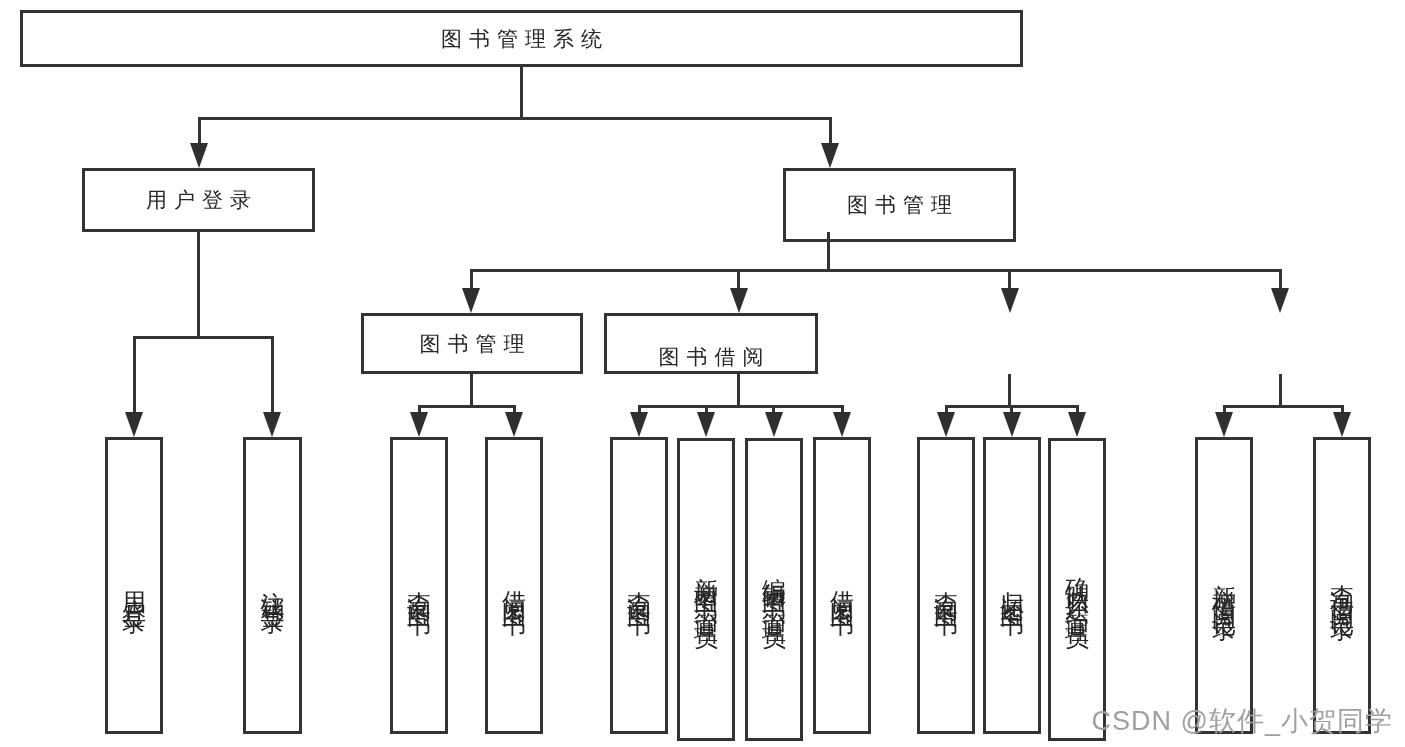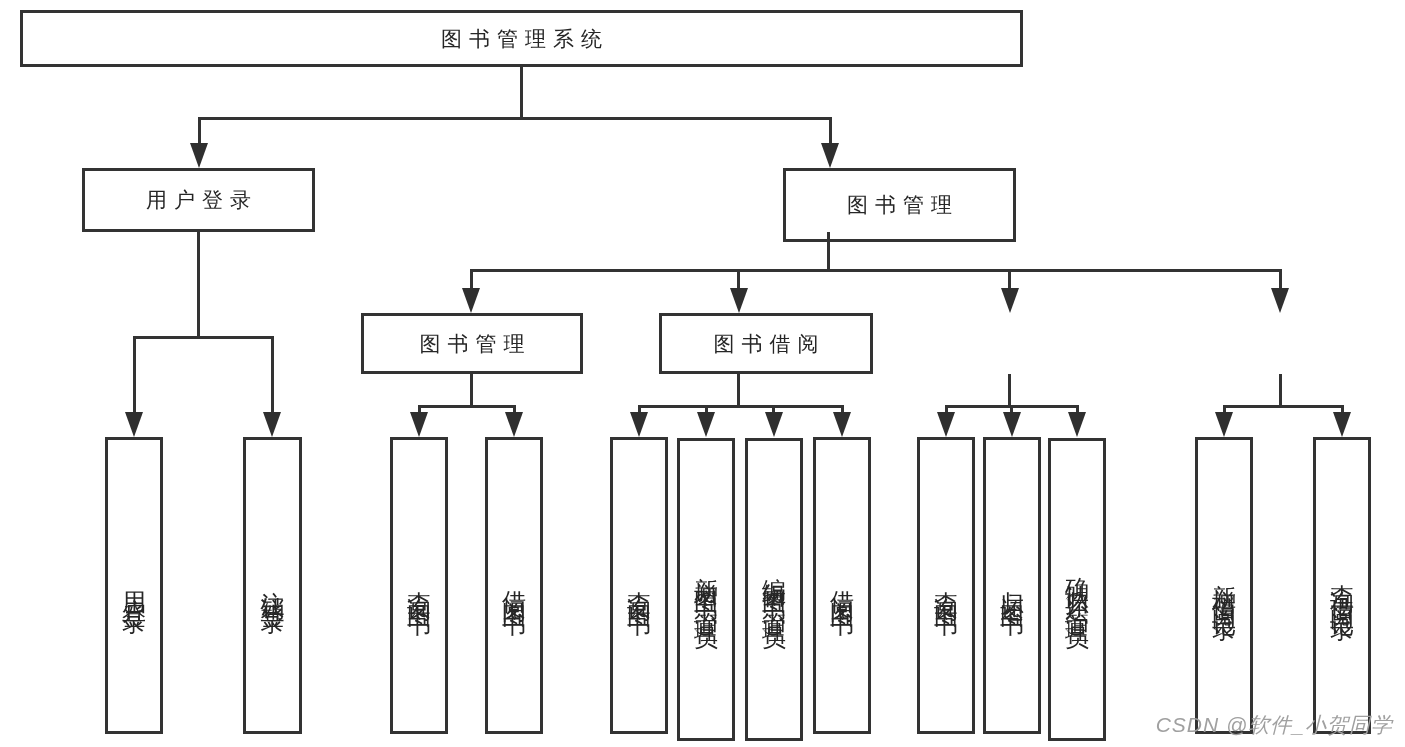--- a/index.html
+++ b/index.html
@@ -39,33 +39,32 @@
     position: absolute;
     width: 0; height: 0;
     border-left: 9px solid transparent;
     border-right: 9px solid transparent;
     border-top: 25px solid #2f2f2f;
   }
   .watermark {
     position: absolute;
     right: 12px;
     bottom: 8px;
-    font-size: 21px;
+    font-size: 27px;
     color: #a0a0a0;
     letter-spacing: 1px;
     z-index: 9;
     white-space: nowrap;
-    font-style: italic;
   }
   
   #n-root          { left:20px;   top:10px;  width:1003px; height:57px; }
   #n-user-login    { left:82px;   top:168px; width:233px;  height:64px; }
   #n-book-mgmt     { left:748px;  top:168px; width:233px;  height:74px;margin-left:35px; }
   #n-new-book      { left:361px;  top:313px; width:222px;  height:61px; }
-  #n-book-borrow   { left:659px;  top:313px; width:214px;  height:61px; }
+  #n-book-borrow   { left:604px;  top:313px; width:214px;  height:61px;align-items:flex-end; }
   #n-current       { left:902px;  top:313px; width:215px;  height:61px; }
   #n-records       { left:1172px; top:313px; width:218px;  height:61px; }
   .leaf  { top:437px; width:58px; height:297px; }
   .leaf.tall { top:438px; height:303px; }
   #v1  { left:105px; }  #v2  { left:243px; width:59px; }
   #v3  { left:390px; }  #v4  { left:485px; }
   #v5  { left:610px; }  #v6  { left:677px; }
   #v7  { left:745px; }  #v8  { left:813px; }
   #v9  { left:917px; }  #v10 { left:983px; }
   #v11 { left:1048px; } #v12 { left:1195px; }

